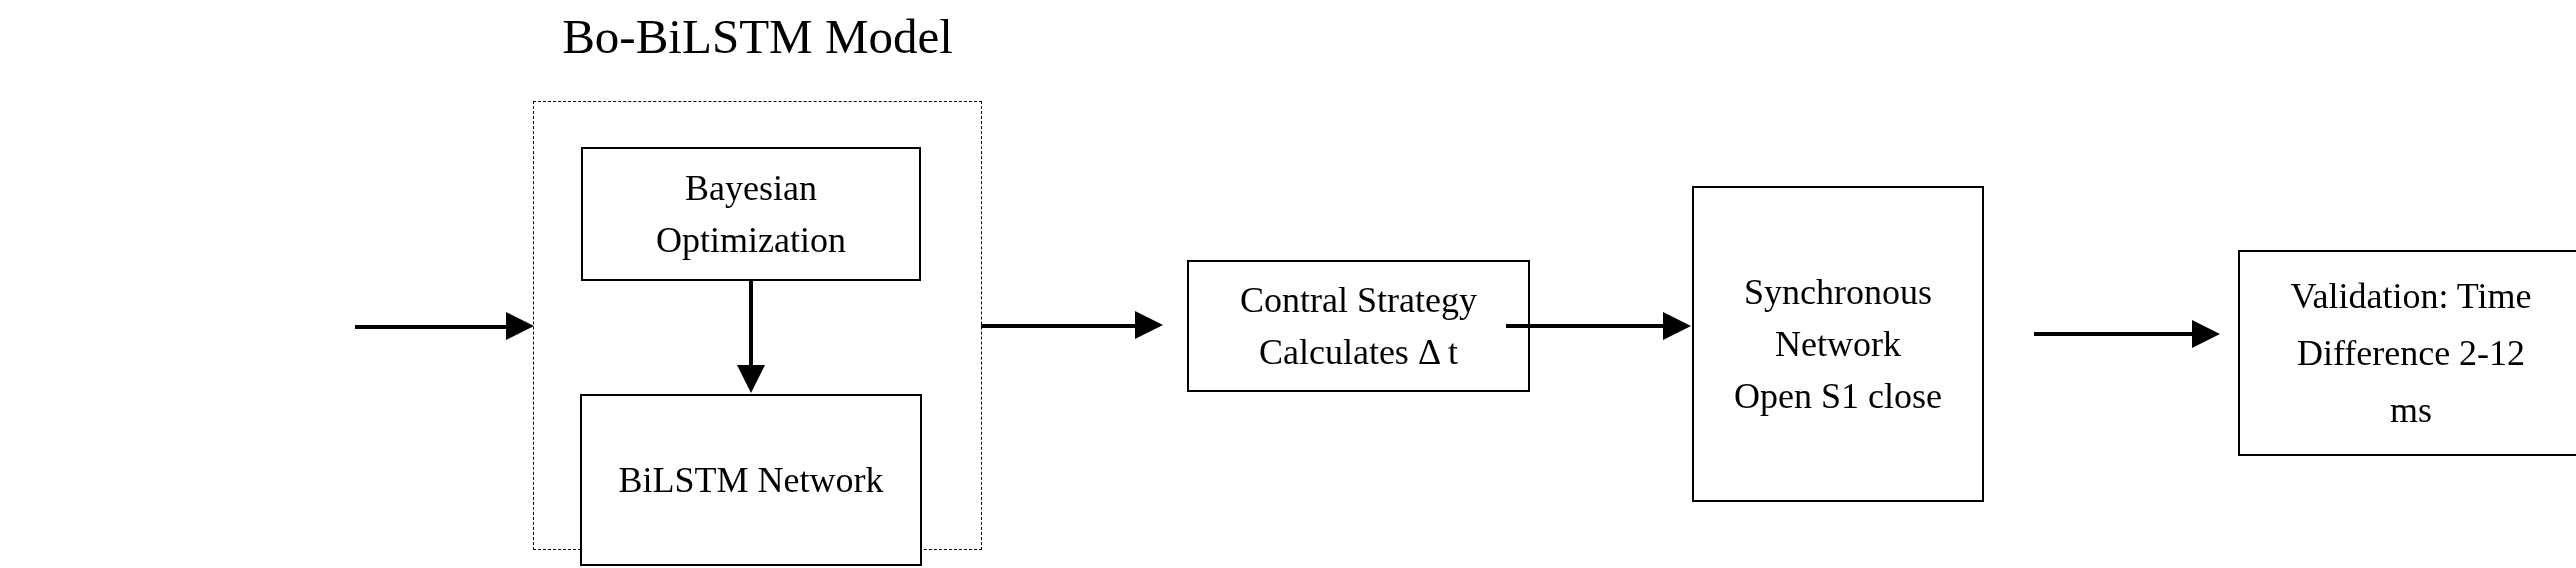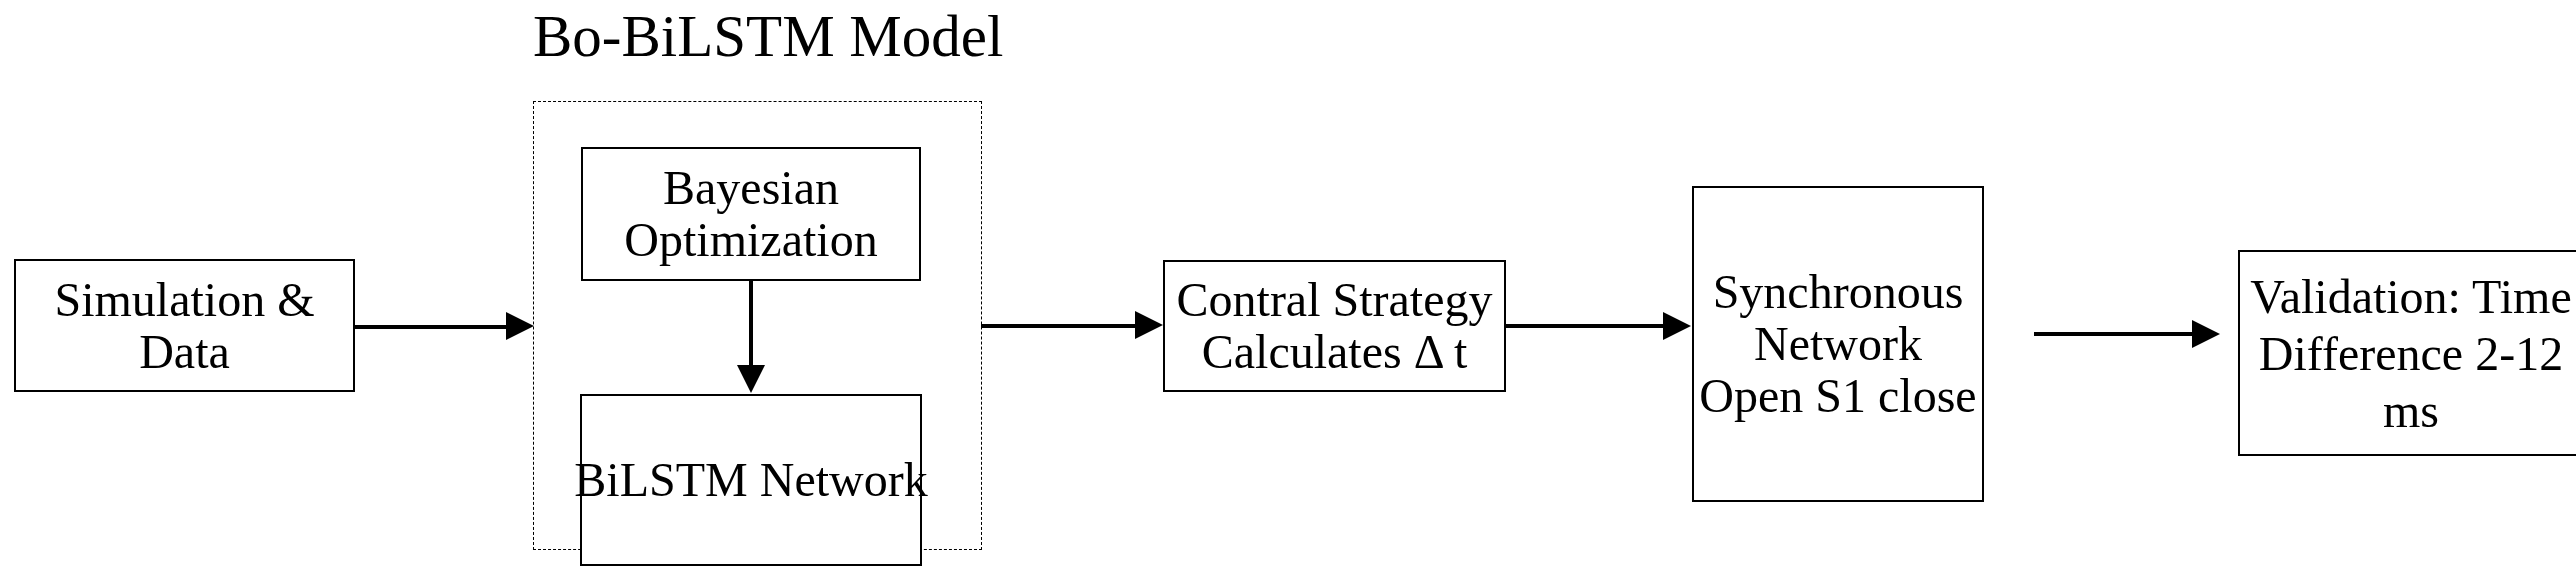--- a/index.html
+++ b/index.html
@@ -11,52 +11,52 @@
     font-family: "Liberation Serif", "DejaVu Serif", serif;
     color: #000000;
     overflow: hidden;
   }
   .title {
     position: absolute;
     left: 533px;
     top: 5px;
     width: 449px;
     text-align: center;
-    font-size: 59px;
+    font-size: 49px;
     line-height: 63px;
     white-space: nowrap;
   }
   .box {
     position: absolute;
     border: 2.5px solid #000000;
     box-sizing: border-box;
     display: flex;
     flex-direction: column;
     justify-content: center;
     align-items: center;
     text-align: center;
-    font-size: 48px;
+    font-size: 36px;
     line-height: 52px;
     background: #ffffff;
   }
   .box .tl { white-space: nowrap; }
   .group-dashed {
     position: absolute;
     left: 533px;
     top: 101px;
     width: 449px;
     height: 449px;
     border: 1.9px dashed #000000;
     box-sizing: border-box;
     background: transparent;
   }
   #box-sim   { left: 14px;   top: 259px; width: 341px; height: 133px; }
   #box-bayes { left: 581px;  top: 147px; width: 340px; height: 134px; z-index: 2; }
   #box-bilstm{ left: 580px;  top: 394px; width: 342px; height: 172px; z-index: 2; }
-  #box-ctrl  { left: 1163px; top: 260px; width: 343px; height: 132px; }
+  #box-ctrl  { left: 1187px; top: 260px; width: 343px; height: 132px; }
   #box-sync  { left: 1692px; top: 186px; width: 292px; height: 316px; }
   #box-valid { left: 2220px; top: 250px; width: 346px; height: 206px; line-height: 57px; margin-left: 18px; }
 
   .shaft-h { position: absolute; height: 4.4px; background: #000000; }
   .shaft-v { position: absolute; width: 4.4px;  background: #000000; }
   .head-right {
     position: absolute; width: 0; height: 0;
     border-top: 14.5px solid transparent;
     border-bottom: 14.5px solid transparent;
     border-left: 28.4px solid #000000;
@@ -85,24 +85,20 @@
 </style>
 </head>
 <body>
 
 <div class="canvas">
 
   <div class="title">Bo-BiLSTM Model</div>
 
   <div class="group-dashed"></div>
 
-  <div class="box" id="box-sim">
-    <div class="tl">Simulation &amp;</div>
-    <div class="tl">Data</div>
-  </div>
 
   <div class="box" id="box-bayes">
     <div class="tl">Bayesian</div>
     <div class="tl">Optimization</div>
   </div>
 
   <div class="box" id="box-bilstm">
     <div class="tl">BiLSTM Network</div>
   </div>
 

